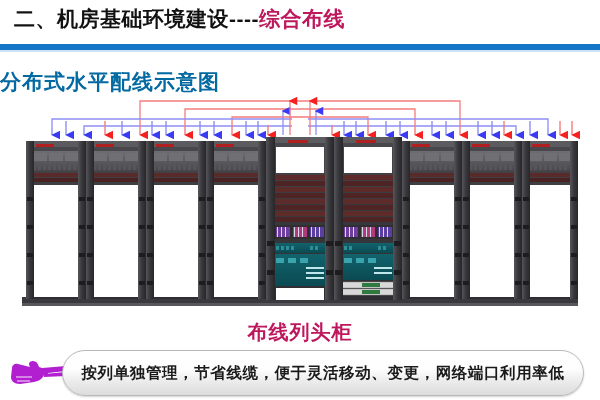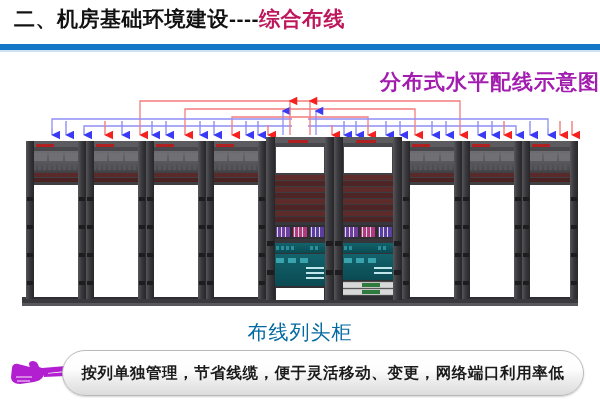--- a/index.html
+++ b/index.html
@@ -21,27 +21,27 @@
     background:#1476C6;
   }
   .title-rule::after{
     content:"";position:absolute;left:0;top:6px;width:600px;height:2px;
     background:#cfe2f3;
   }
 
   
   .diagram-title{
     position:absolute;left:0;top:68px;width:600px;
-    text-align:right;font-size:21px;font-weight:bold;
-    color:#a21caf;letter-spacing:1px;
+    text-align:left;font-size:21px;font-weight:bold;
+    color:#0369a1;letter-spacing:1px;
   }
   .diagram-caption{
     position:absolute;left:0;top:319px;width:600px;
-    text-align:center;font-size:20px;font-weight:normal;
-    color:#0369a1;letter-spacing:1px;
+    text-align:center;font-size:20px;font-weight:bold;
+    color:#be185d;letter-spacing:1px;
   }
 
   
   .stage{position:absolute;left:0;top:95px;width:600px;height:220px;}
   .stage svg{display:block;}
 
   
   .note-wrap{position:absolute;left:0;top:348px;width:600px;height:50px;}
   .hand-icon{
     position:absolute;left:8px;top:6px;width:62px;height:40px;

